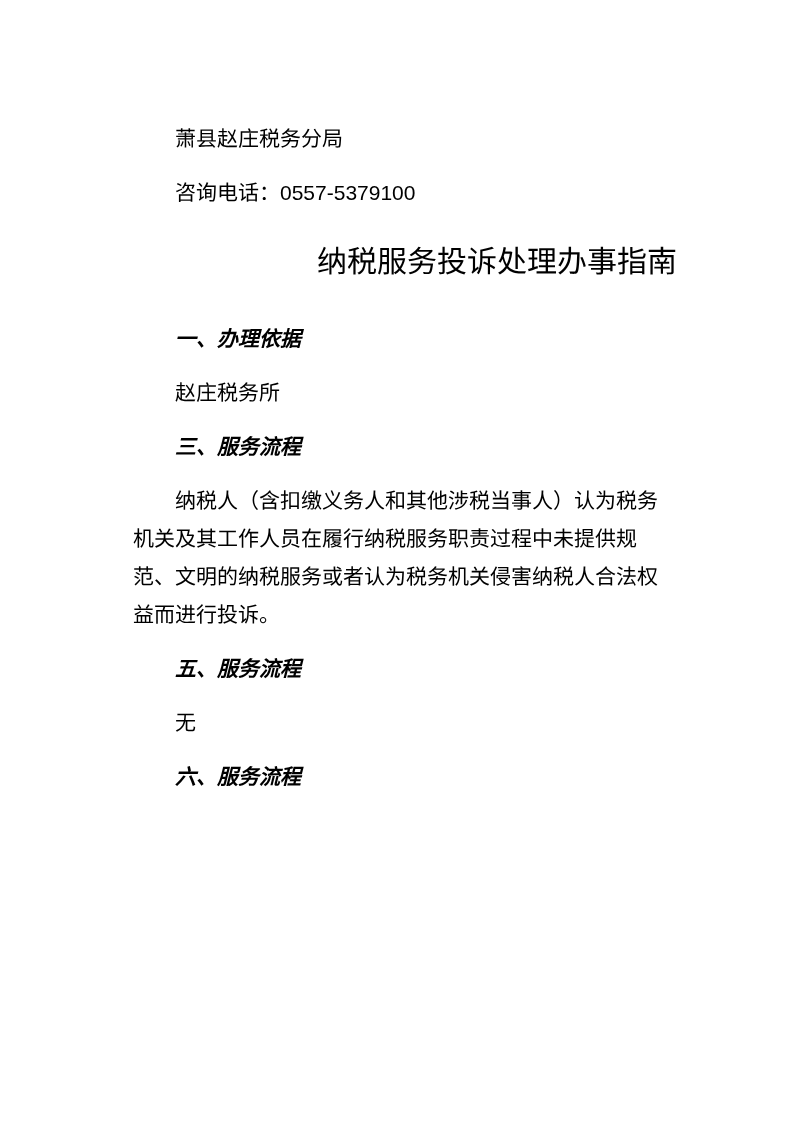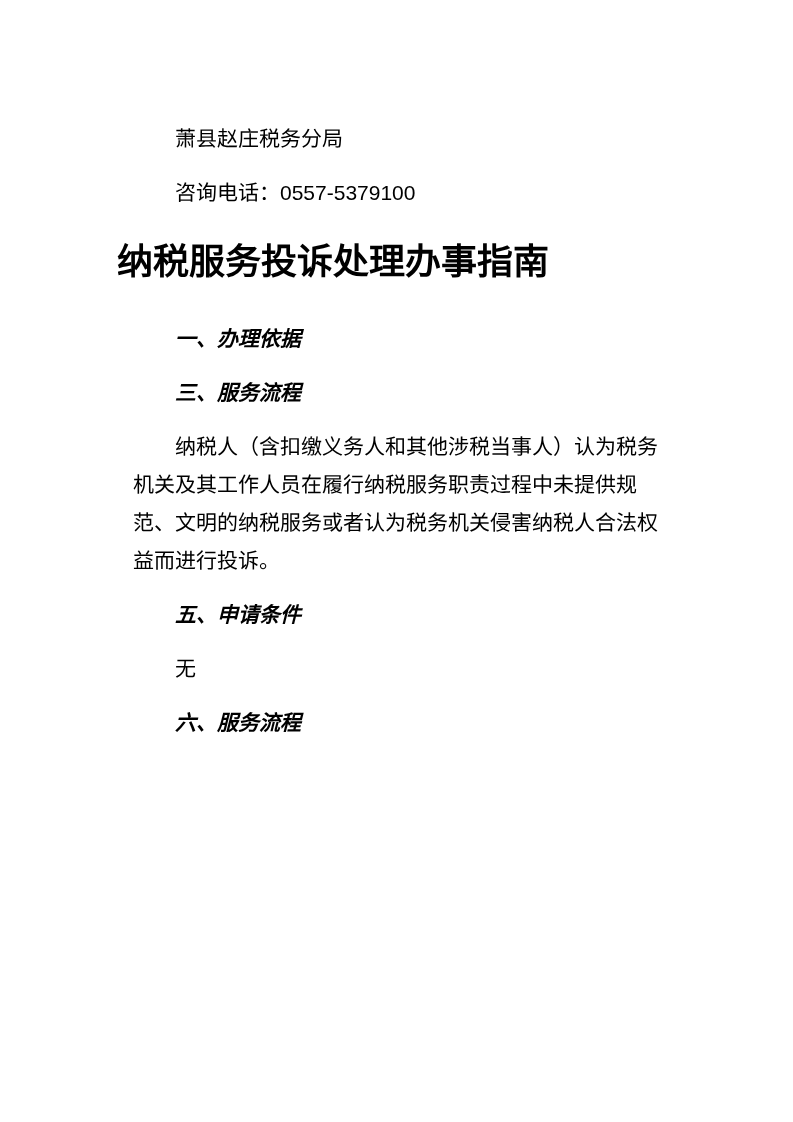--- a/index.html
+++ b/index.html
@@ -22,24 +22,24 @@
     width: 100%;
   }
   p {
     margin: 16px;
     padding: 0;
     text-indent: 2em;
     text-align: left;
     word-break: break-all;
   }
   .doc-title {
-    font-size: 36px;
-    font-weight: bold;
+    font-size: 30px;
+    font-weight: normal;
     line-height: 44px;
-    text-align: left;
+    text-align: right;
     text-indent: 0;
     margin: 28px 0 36px 0;
   }
   .section-heading {
     font-weight: bold;
     font-style: italic;
   }
 </style>
 </head>
 <body>
@@ -47,23 +47,24 @@
 <div class="page">
 
   <p>萧县赵庄税务分局</p>
 
   <p>咨询电话：0557-5379100</p>
 
   <h1 class="doc-title">纳税服务投诉处理办事指南</h1>
 
   <p class="section-heading">一、办理依据</p>
 
+  <p>赵庄税务所</p>
 
   <p class="section-heading">三、服务流程</p>
 
   <p>纳税人（含扣缴义务人和其他涉税当事人）认为税务机关及其工作人员在履行纳税服务职责过程中未提供规范、文明的纳税服务或者认为税务机关侵害纳税人合法权益而进行投诉。</p>
 
-  <p class="section-heading">五、申请条件</p>
+  <p class="section-heading">五、服务流程</p>
   <p>无</p>
 
   <p class="section-heading">六、服务流程</p>
 
 </div>
 
 </body></html>

